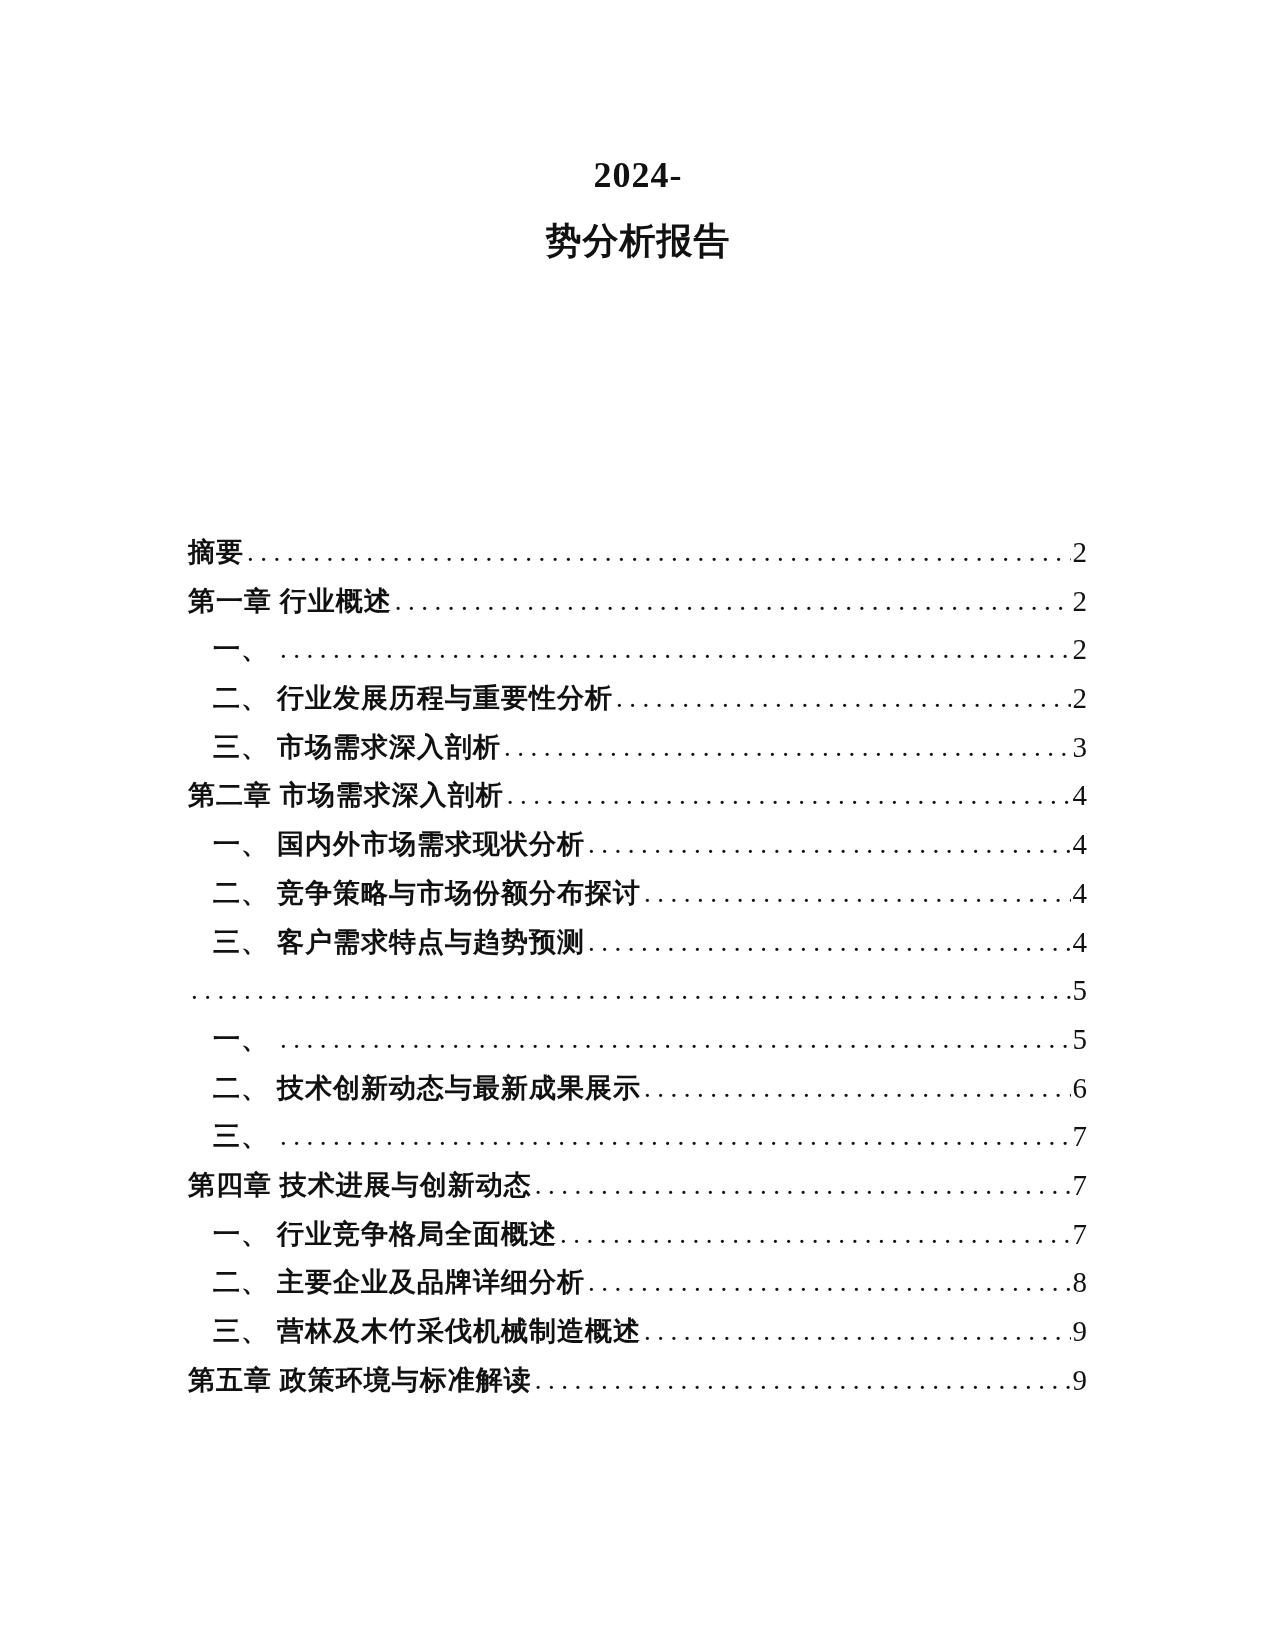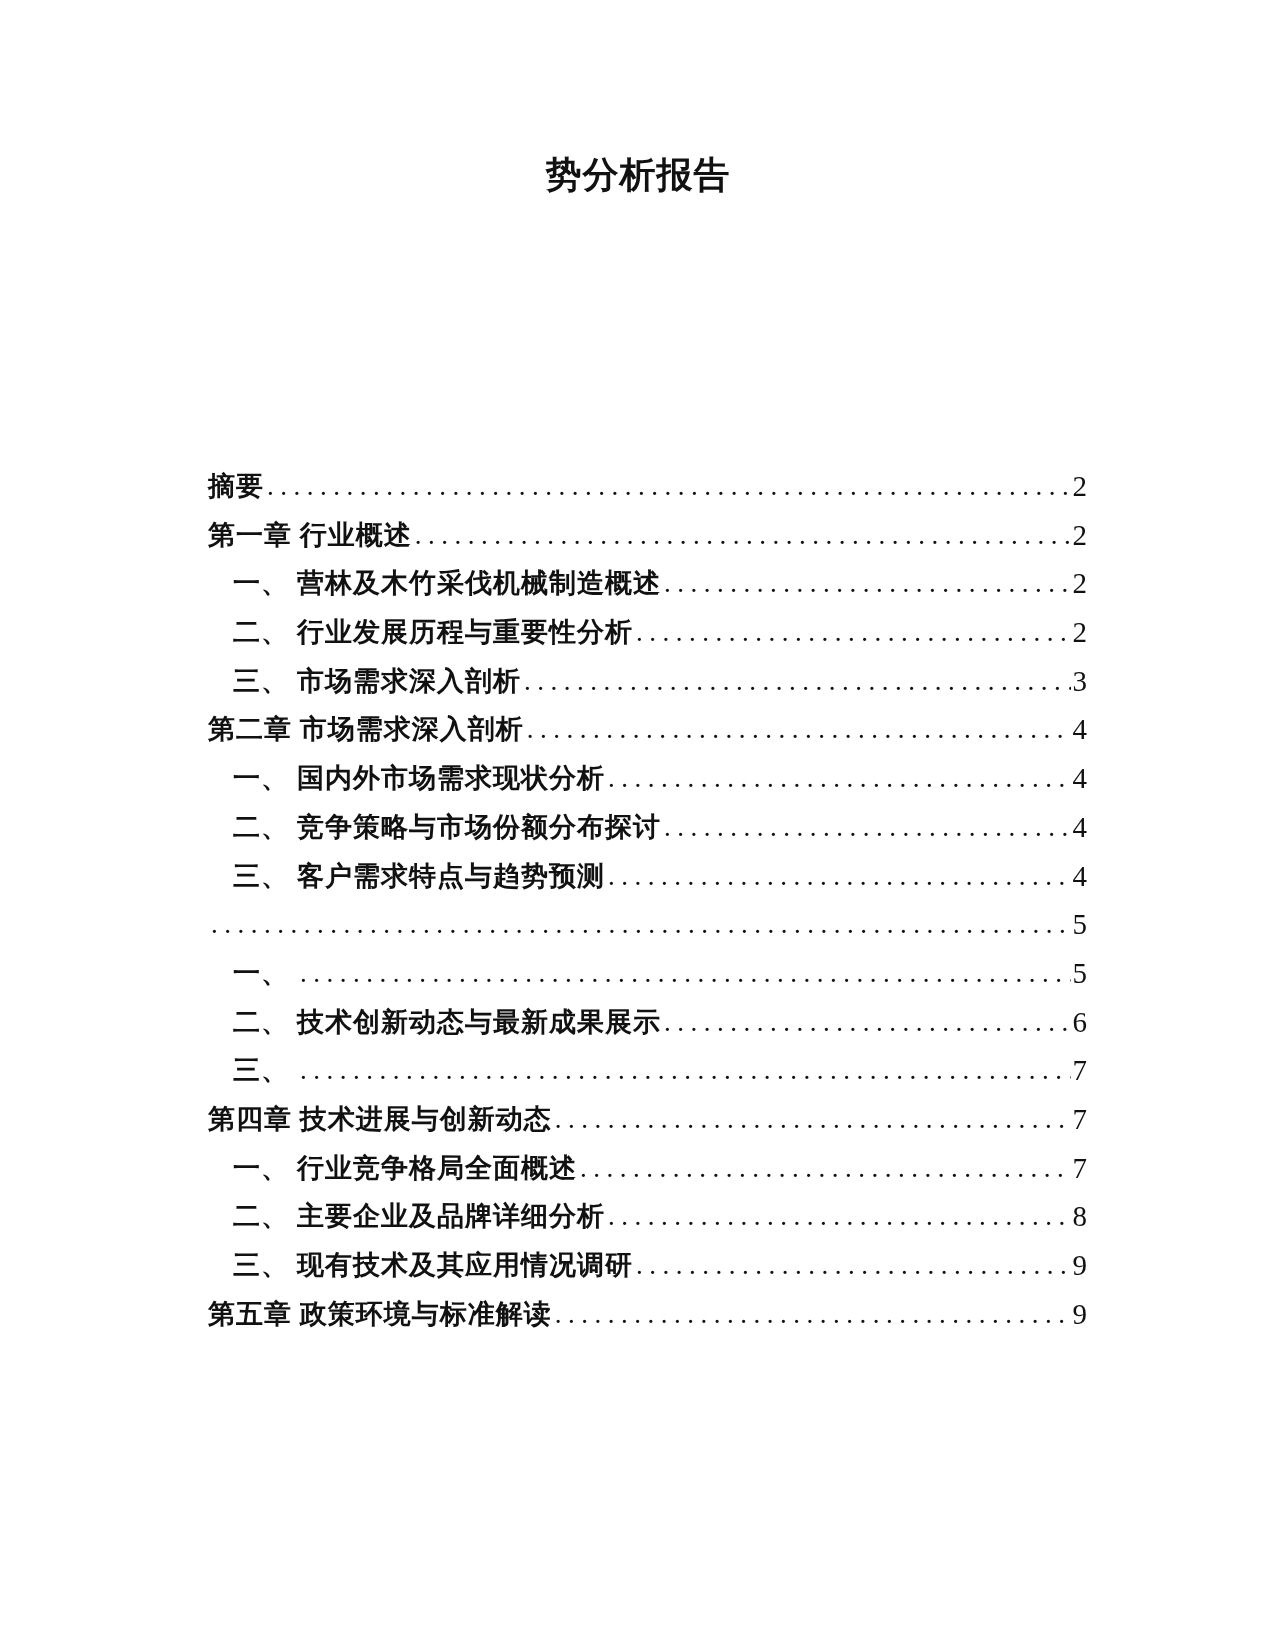--- a/index.html
+++ b/index.html
@@ -32,21 +32,20 @@
     margin-top: 254px;
   }
   .toc-row {
     display: flex;
     align-items: center;
     line-height: 48.7px;
     height: 48.7px;
     font-size: 27px;
     font-weight: bold;
     letter-spacing: 1px;
-    margin-left: 20px;
   }
   .toc-row.lvl2 {
     padding-left: 25px;
   }
   .toc-num {
     flex: 0 0 64px;
     width: 64px;
     white-space: nowrap;
   }
   .toc-label {
@@ -68,132 +67,132 @@
     margin-left: 2px;
     white-space: nowrap;
   }
 </style>
 </head>
 <body>
 
 <div class="page">
 
   <div class="title-block">
+    <div>2024-</div>
     <div>势分析报告</div>
   </div>
 
   <div class="toc-list">
 
     <div class="toc-row lvl1">
       <span class="toc-label">摘要</span>
       <span class="toc-leader">................................................................................................................................................................</span>
       <span class="toc-page">2</span>
     </div>
 
     <div class="toc-row lvl1">
       <span class="toc-label">第一章 行业概述</span>
       <span class="toc-leader">................................................................................................................................................................</span>
       <span class="toc-page">2</span>
     </div>
 
     <div class="toc-row lvl2">
       <span class="toc-num">一、</span>
+      <span class="toc-leader">................................................................................................................................................................</span>
+      <span class="toc-page">2</span>
+    </div>
+
+    <div class="toc-row lvl2">
+      <span class="toc-num">二、</span>
+      <span class="toc-label">行业发展历程与重要性分析</span>
+      <span class="toc-leader">................................................................................................................................................................</span>
+      <span class="toc-page">2</span>
+    </div>
+
+    <div class="toc-row lvl2">
+      <span class="toc-num">三、</span>
+      <span class="toc-label">市场需求深入剖析</span>
+      <span class="toc-leader">................................................................................................................................................................</span>
+      <span class="toc-page">3</span>
+    </div>
+
+    <div class="toc-row lvl1">
+      <span class="toc-label">第二章 市场需求深入剖析</span>
+      <span class="toc-leader">................................................................................................................................................................</span>
+      <span class="toc-page">4</span>
+    </div>
+
+    <div class="toc-row lvl2">
+      <span class="toc-num">一、</span>
+      <span class="toc-label">国内外市场需求现状分析</span>
+      <span class="toc-leader">................................................................................................................................................................</span>
+      <span class="toc-page">4</span>
+    </div>
+
+    <div class="toc-row lvl2">
+      <span class="toc-num">二、</span>
+      <span class="toc-label">竞争策略与市场份额分布探讨</span>
+      <span class="toc-leader">................................................................................................................................................................</span>
+      <span class="toc-page">4</span>
+    </div>
+
+    <div class="toc-row lvl2">
+      <span class="toc-num">三、</span>
+      <span class="toc-label">客户需求特点与趋势预测</span>
+      <span class="toc-leader">................................................................................................................................................................</span>
+      <span class="toc-page">4</span>
+    </div>
+
+    <div class="toc-row lvl1">
+      <span class="toc-leader">................................................................................................................................................................</span>
+      <span class="toc-page">5</span>
+    </div>
+
+    <div class="toc-row lvl2">
+      <span class="toc-num">一、</span>
+      <span class="toc-leader">................................................................................................................................................................</span>
+      <span class="toc-page">5</span>
+    </div>
+
+    <div class="toc-row lvl2">
+      <span class="toc-num">二、</span>
+      <span class="toc-label">技术创新动态与最新成果展示</span>
+      <span class="toc-leader">................................................................................................................................................................</span>
+      <span class="toc-page">6</span>
+    </div>
+
+    <div class="toc-row lvl2">
+      <span class="toc-num">三、</span>
+      <span class="toc-leader">................................................................................................................................................................</span>
+      <span class="toc-page">7</span>
+    </div>
+
+    <div class="toc-row lvl1">
+      <span class="toc-label">第四章 技术进展与创新动态</span>
+      <span class="toc-leader">................................................................................................................................................................</span>
+      <span class="toc-page">7</span>
+    </div>
+
+    <div class="toc-row lvl2">
+      <span class="toc-num">一、</span>
+      <span class="toc-label">行业竞争格局全面概述</span>
+      <span class="toc-leader">................................................................................................................................................................</span>
+      <span class="toc-page">7</span>
+    </div>
+
+    <div class="toc-row lvl2">
+      <span class="toc-num">二、</span>
+      <span class="toc-label">主要企业及品牌详细分析</span>
+      <span class="toc-leader">................................................................................................................................................................</span>
+      <span class="toc-page">8</span>
+    </div>
+
+    <div class="toc-row lvl2">
+      <span class="toc-num">三、</span>
       <span class="toc-label">营林及木竹采伐机械制造概述</span>
-      <span class="toc-leader">................................................................................................................................................................</span>
-      <span class="toc-page">2</span>
-    </div>
-
-    <div class="toc-row lvl2">
-      <span class="toc-num">二、</span>
-      <span class="toc-label">行业发展历程与重要性分析</span>
-      <span class="toc-leader">................................................................................................................................................................</span>
-      <span class="toc-page">2</span>
-    </div>
-
-    <div class="toc-row lvl2">
-      <span class="toc-num">三、</span>
-      <span class="toc-label">市场需求深入剖析</span>
-      <span class="toc-leader">................................................................................................................................................................</span>
-      <span class="toc-page">3</span>
-    </div>
-
-    <div class="toc-row lvl1">
-      <span class="toc-label">第二章 市场需求深入剖析</span>
-      <span class="toc-leader">................................................................................................................................................................</span>
-      <span class="toc-page">4</span>
-    </div>
-
-    <div class="toc-row lvl2">
-      <span class="toc-num">一、</span>
-      <span class="toc-label">国内外市场需求现状分析</span>
-      <span class="toc-leader">................................................................................................................................................................</span>
-      <span class="toc-page">4</span>
-    </div>
-
-    <div class="toc-row lvl2">
-      <span class="toc-num">二、</span>
-      <span class="toc-label">竞争策略与市场份额分布探讨</span>
-      <span class="toc-leader">................................................................................................................................................................</span>
-      <span class="toc-page">4</span>
-    </div>
-
-    <div class="toc-row lvl2">
-      <span class="toc-num">三、</span>
-      <span class="toc-label">客户需求特点与趋势预测</span>
-      <span class="toc-leader">................................................................................................................................................................</span>
-      <span class="toc-page">4</span>
-    </div>
-
-    <div class="toc-row lvl1">
-      <span class="toc-leader">................................................................................................................................................................</span>
-      <span class="toc-page">5</span>
-    </div>
-
-    <div class="toc-row lvl2">
-      <span class="toc-num">一、</span>
-      <span class="toc-leader">................................................................................................................................................................</span>
-      <span class="toc-page">5</span>
-    </div>
-
-    <div class="toc-row lvl2">
-      <span class="toc-num">二、</span>
-      <span class="toc-label">技术创新动态与最新成果展示</span>
-      <span class="toc-leader">................................................................................................................................................................</span>
-      <span class="toc-page">6</span>
-    </div>
-
-    <div class="toc-row lvl2">
-      <span class="toc-num">三、</span>
-      <span class="toc-leader">................................................................................................................................................................</span>
-      <span class="toc-page">7</span>
-    </div>
-
-    <div class="toc-row lvl1">
-      <span class="toc-label">第四章 技术进展与创新动态</span>
-      <span class="toc-leader">................................................................................................................................................................</span>
-      <span class="toc-page">7</span>
-    </div>
-
-    <div class="toc-row lvl2">
-      <span class="toc-num">一、</span>
-      <span class="toc-label">行业竞争格局全面概述</span>
-      <span class="toc-leader">................................................................................................................................................................</span>
-      <span class="toc-page">7</span>
-    </div>
-
-    <div class="toc-row lvl2">
-      <span class="toc-num">二、</span>
-      <span class="toc-label">主要企业及品牌详细分析</span>
-      <span class="toc-leader">................................................................................................................................................................</span>
-      <span class="toc-page">8</span>
-    </div>
-
-    <div class="toc-row lvl2">
-      <span class="toc-num">三、</span>
-      <span class="toc-label">现有技术及其应用情况调研</span>
       <span class="toc-leader">................................................................................................................................................................</span>
       <span class="toc-page">9</span>
     </div>
 
     <div class="toc-row lvl1">
       <span class="toc-label">第五章 政策环境与标准解读</span>
       <span class="toc-leader">................................................................................................................................................................</span>
       <span class="toc-page">9</span>
     </div>
 

